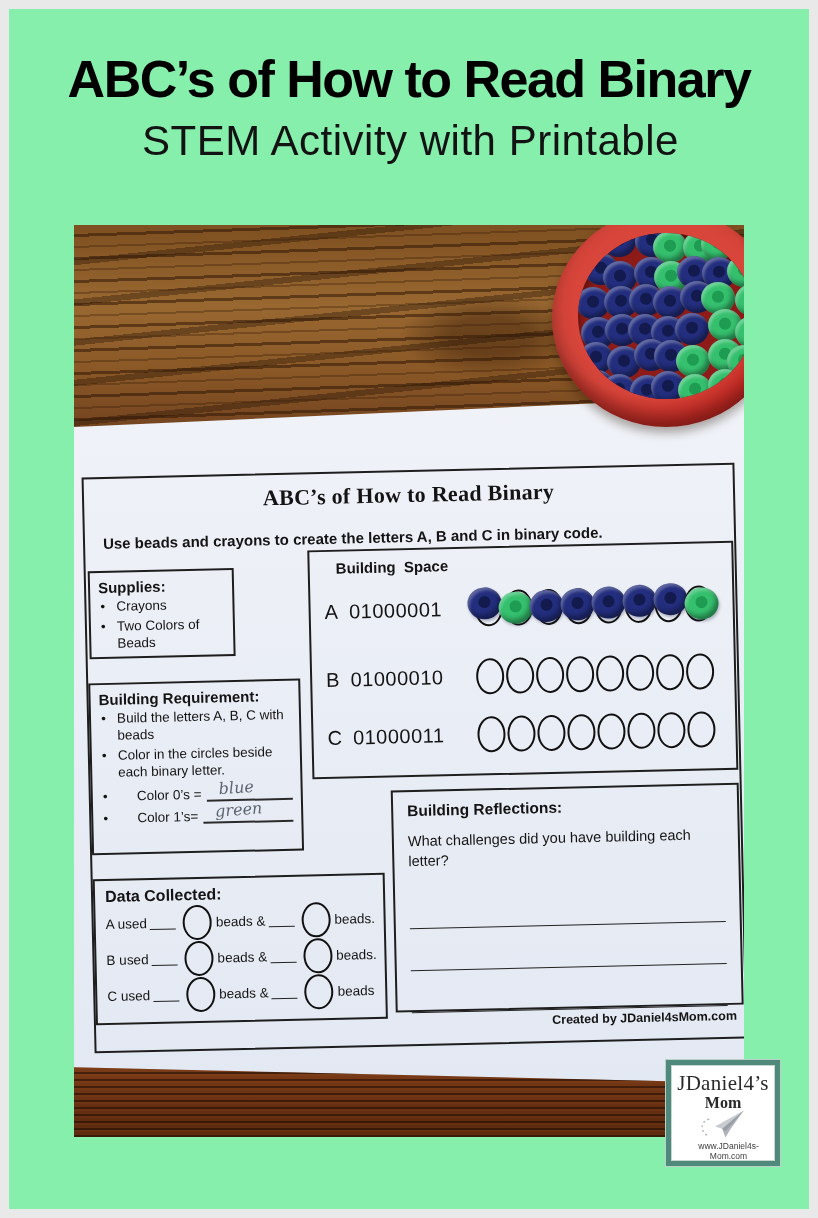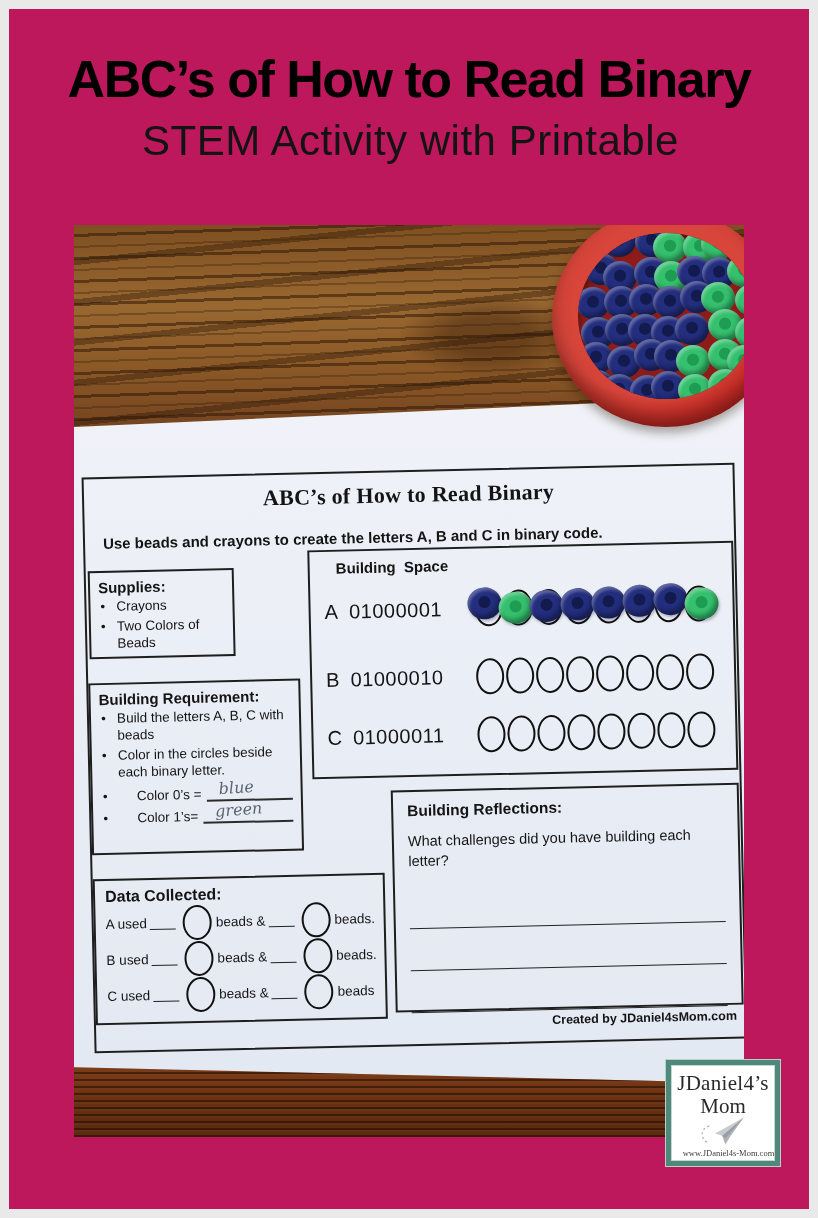--- a/index.html
+++ b/index.html
@@ -1,16 +1,16 @@
 <!DOCTYPE html>
 <html><head>
 <meta charset="utf-8">
 <style>
   html,body{margin:0;padding:0;background:#fff;}
-  .page{position:relative;width:818px;height:1218px;background:#be185d;overflow:hidden;
+  .page{position:relative;width:818px;height:1218px;background:#86efac;overflow:hidden;
         box-shadow:inset 0 0 0 9px #e9e9e9;font-family:"Liberation Sans",sans-serif;}
   
   .header{position:absolute;top:52px;left:0;width:100%;text-align:center;}
   .main-title{font-size:52px;font-weight:700;letter-spacing:-1.5px;color:#000;line-height:1.05;margin:0;}
   .sub-title{font-size:42px;font-weight:400;letter-spacing:0.5px;color:#131313;margin:10px 0 0 3px;}
   
   .photo{position:absolute;left:74px;top:225px;width:670px;height:912px;overflow:hidden;
          background:linear-gradient(180deg,#f3f5f9 0%,#e9edf5 55%,#e2e8f2 100%);}
   .wood-top{position:absolute;z-index:1;top:0;left:0;width:100%;height:202px;
     clip-path:polygon(0 0,100% 0,100% 85%,0 100%);
@@ -73,23 +73,23 @@
   .dc-row{display:flex;align-items:center;height:36px;font-size:13.5px;}
   .dc-text{white-space:nowrap;}
   .dc-blank{width:26px;border-bottom:1.8px solid #222;height:13px;margin:0 3px;flex:none;}
   .dc-ellipse{width:25px;height:31px;border:2.2px solid #111;border-radius:50%;margin:0 4px;flex:none;}
   .ws-credit{position:absolute;right:8px;top:544px;font-size:12.5px;font-weight:600;}
   
   .logo{position:absolute;z-index:5;left:666px;top:1060px;width:114px;height:106px;background:#fff;
     border:5px solid #4e897c;box-shadow:inset 0 0 0 1px #c7d7d0, 0 0 0 1px #bcd0c9;
     text-align:center;font-family:"Liberation Serif",serif;color:#2a2a2a;box-sizing:border-box;}
   .logo-line1{font-size:21px;margin-top:6px;letter-spacing:.3px;}
-  .logo-line2{font-size:21px;margin-top:-2px;}
+  .logo-line2{font-size:16px;margin-top:-2px;font-weight:bold;}
   .logo-plane{margin-top:-4px;}
-  .logo-url{font-size:8.5px;font-family:Liberation Serif, serif;color:#3c3c3c;margin-top:-3px;padding-left:11px;}
+  .logo-url{font-size:8.5px;font-family:Liberation Sans, sans-serif;color:#3c3c3c;margin-top:-3px;padding-left:11px;}
 </style>
 </head>
 <body>
 
 <div class="page">
 
   <div class="header">
     <h1 class="main-title">ABC’s of How to Read Binary</h1>
     <h2 class="sub-title">STEM Activity with Printable</h2>
   </div>

